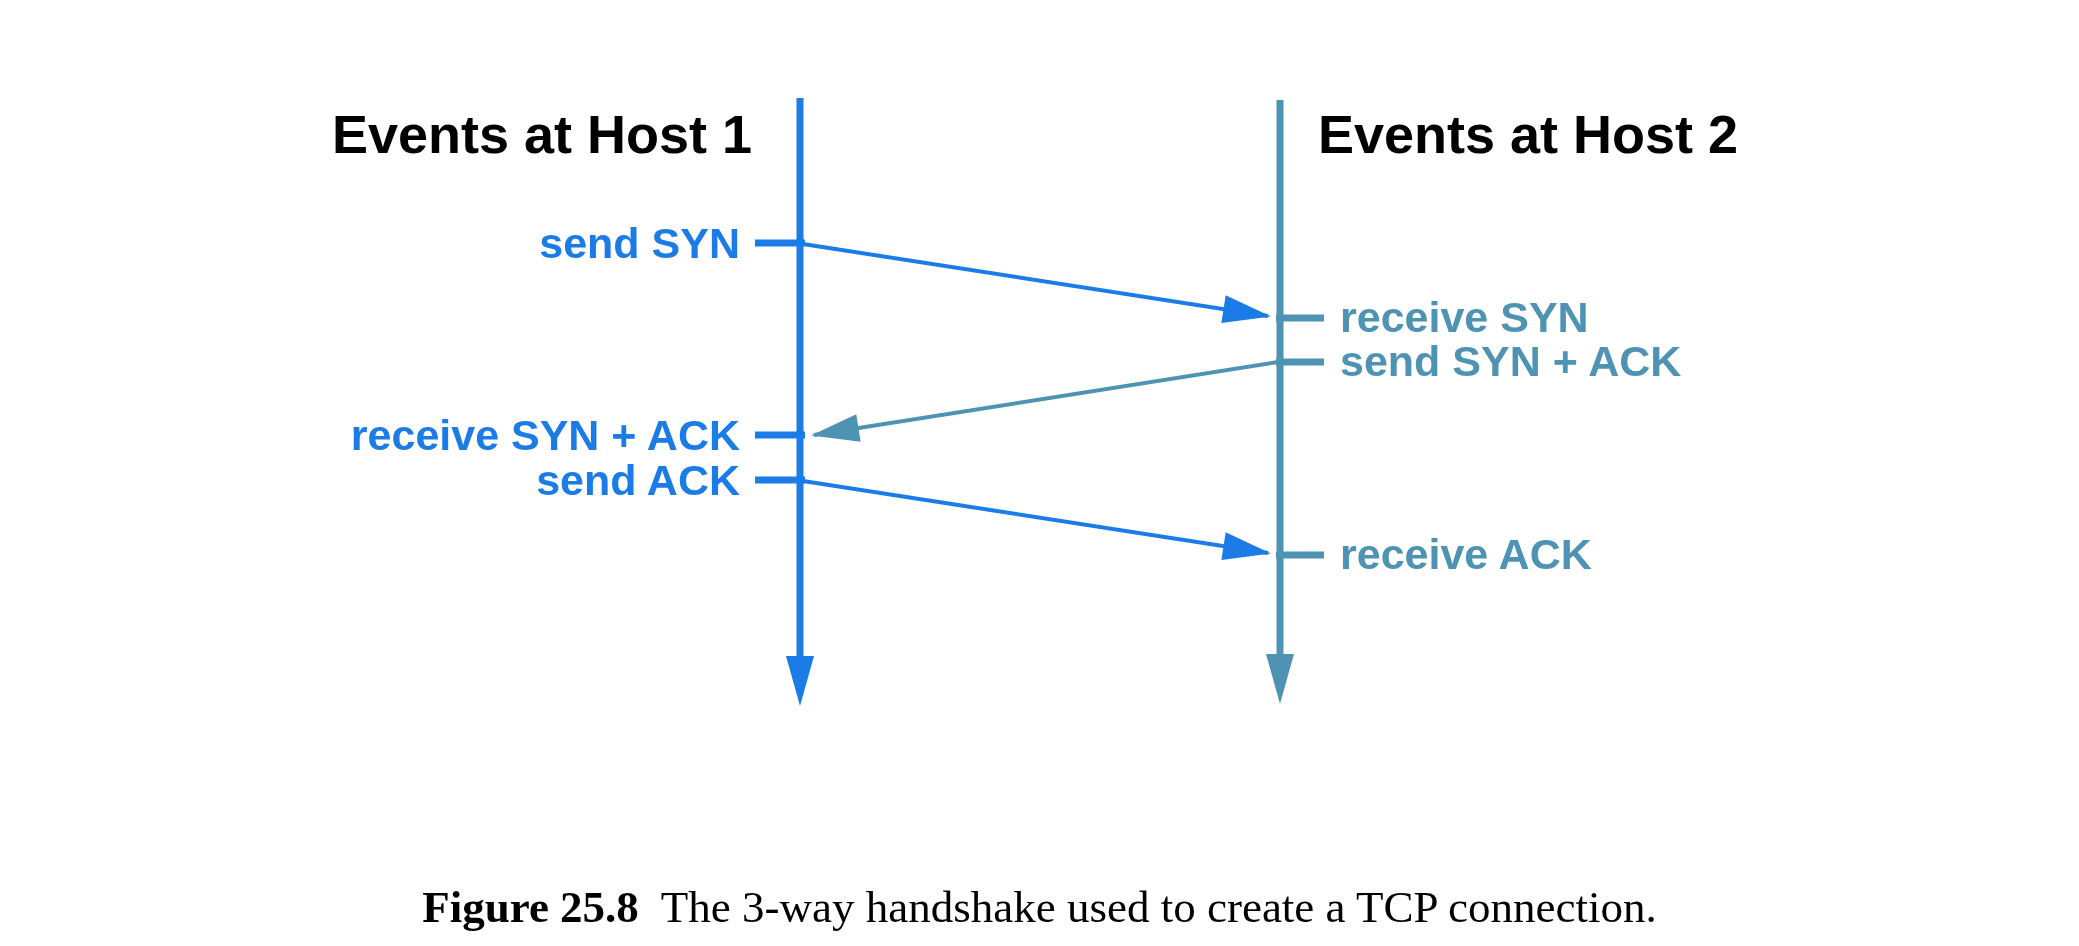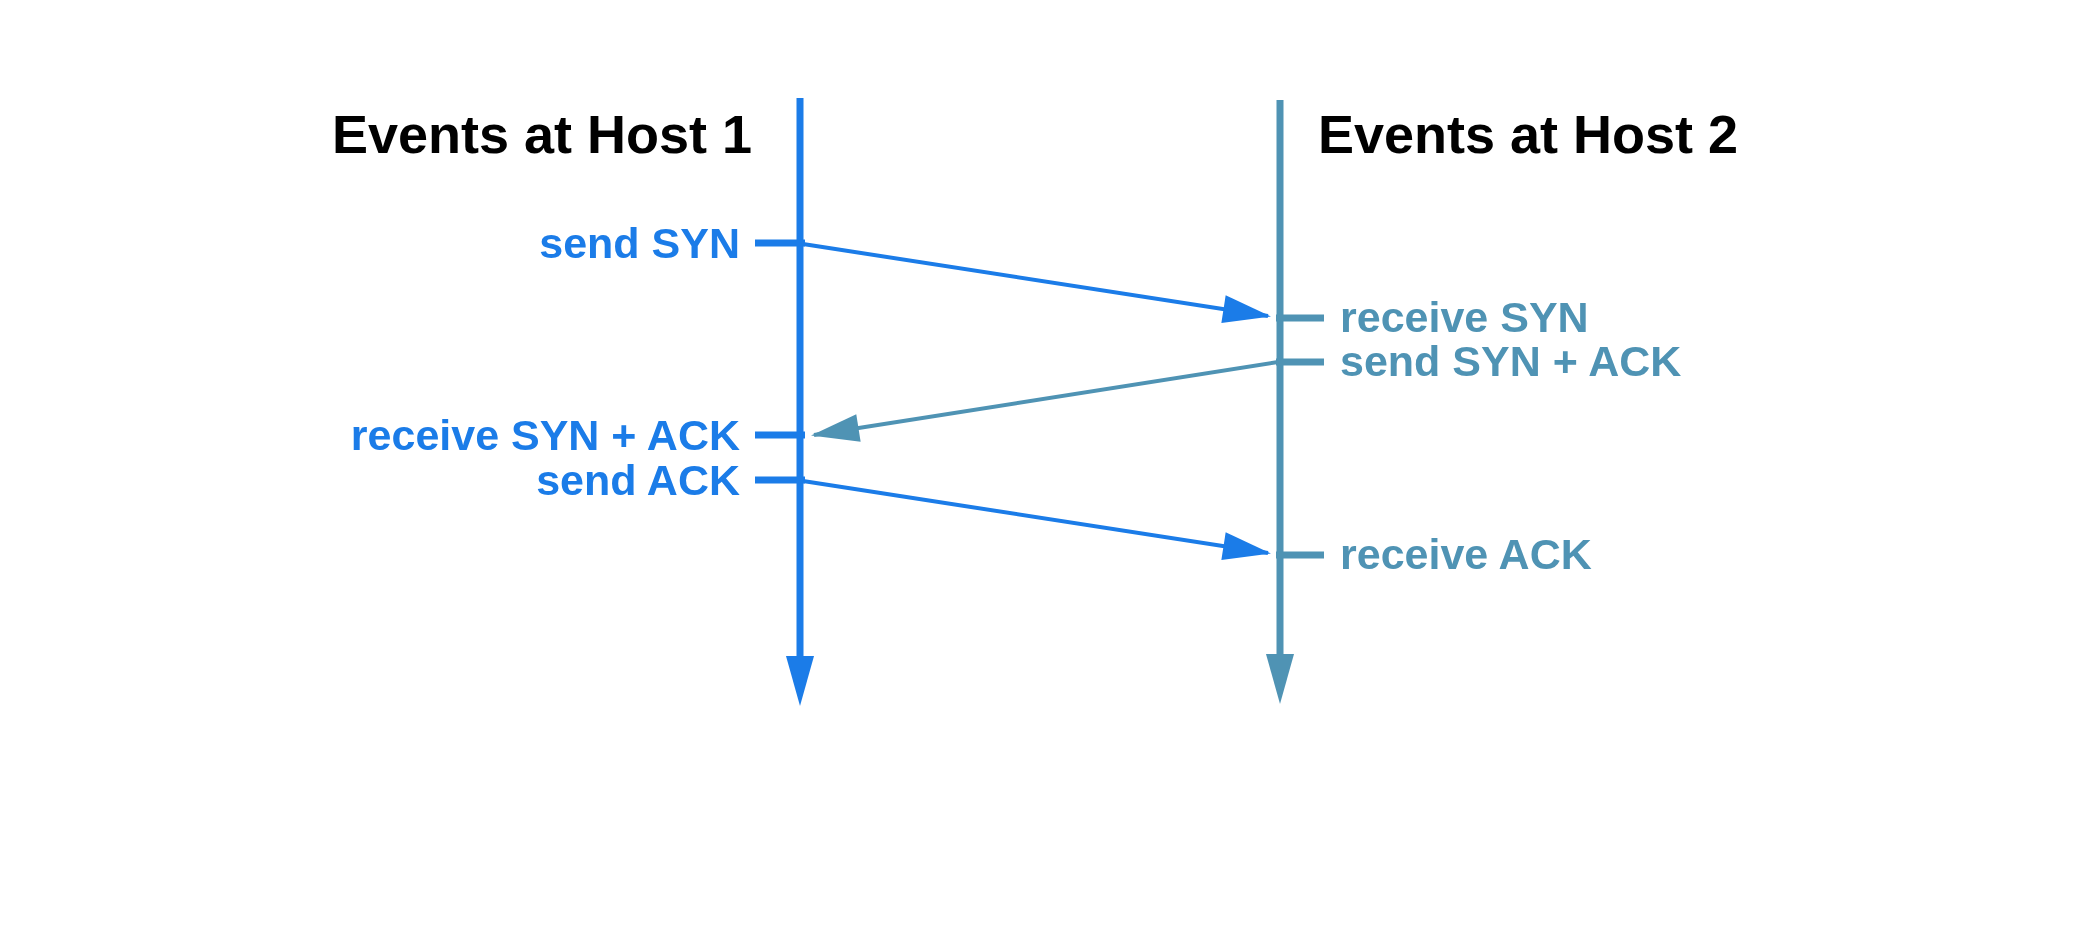--- a/index.html
+++ b/index.html
@@ -76,14 +76,17 @@
 
     <text x="740" y="218" text-anchor="end" class="event-text t1">send SYN</text>
     <text x="740" y="410" text-anchor="end" class="event-text t1">receive SYN + ACK</text>
     <text x="740" y="455" text-anchor="end" class="event-text t1">send ACK</text>
 
     <text x="1340" y="292" class="event-text t2">receive SYN</text>
     <text x="1340" y="336" class="event-text t2">send SYN + ACK</text>
     <text x="1340" y="529" class="event-text t2">receive ACK</text>
   </svg>
 
+  <div class="caption">
+    <span class="caption-prefix">Figure 25.8</span><span>The 3-way handshake used to create a TCP connection.</span>
+  </div>
 
 </div>
 
 </body></html>

